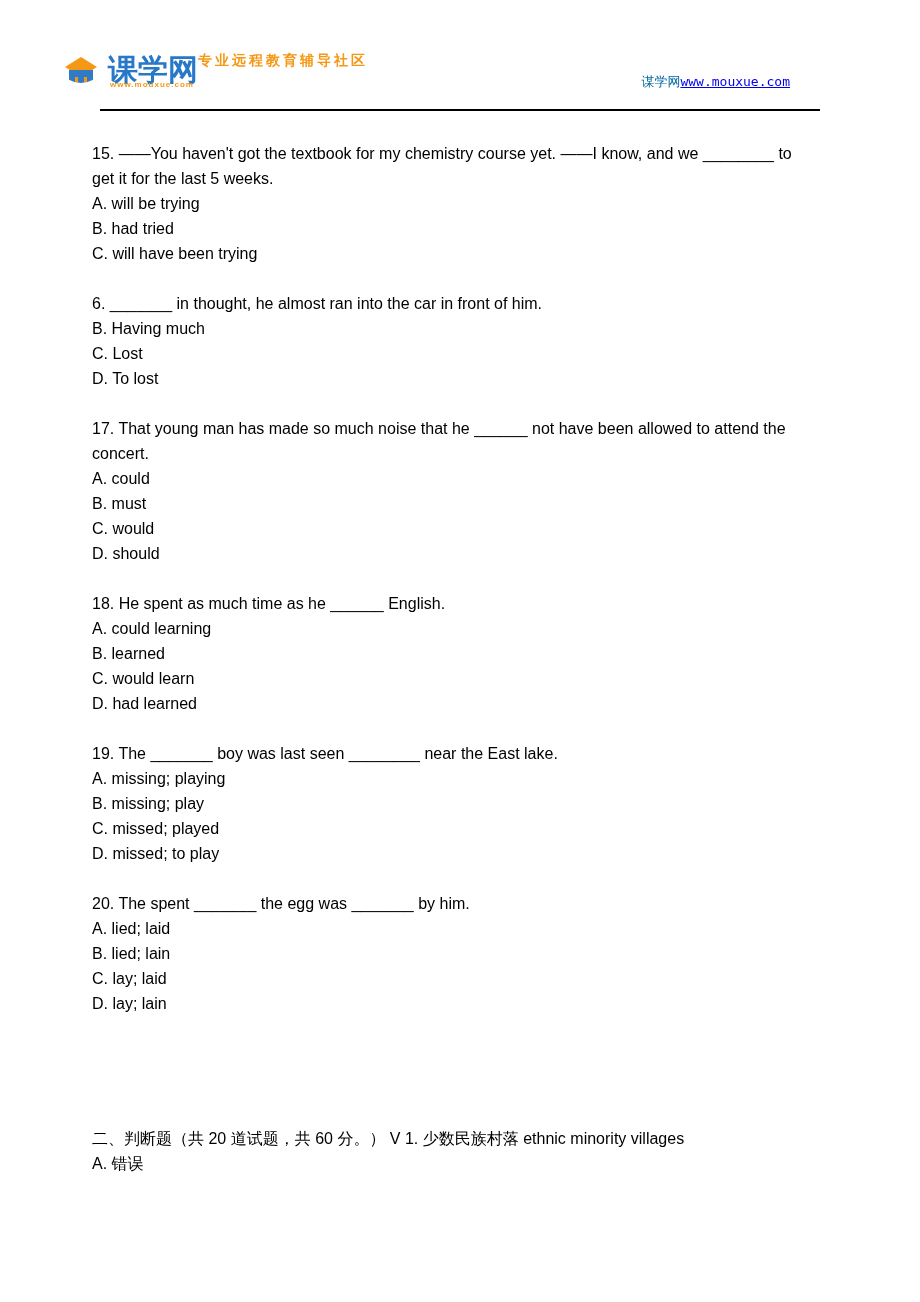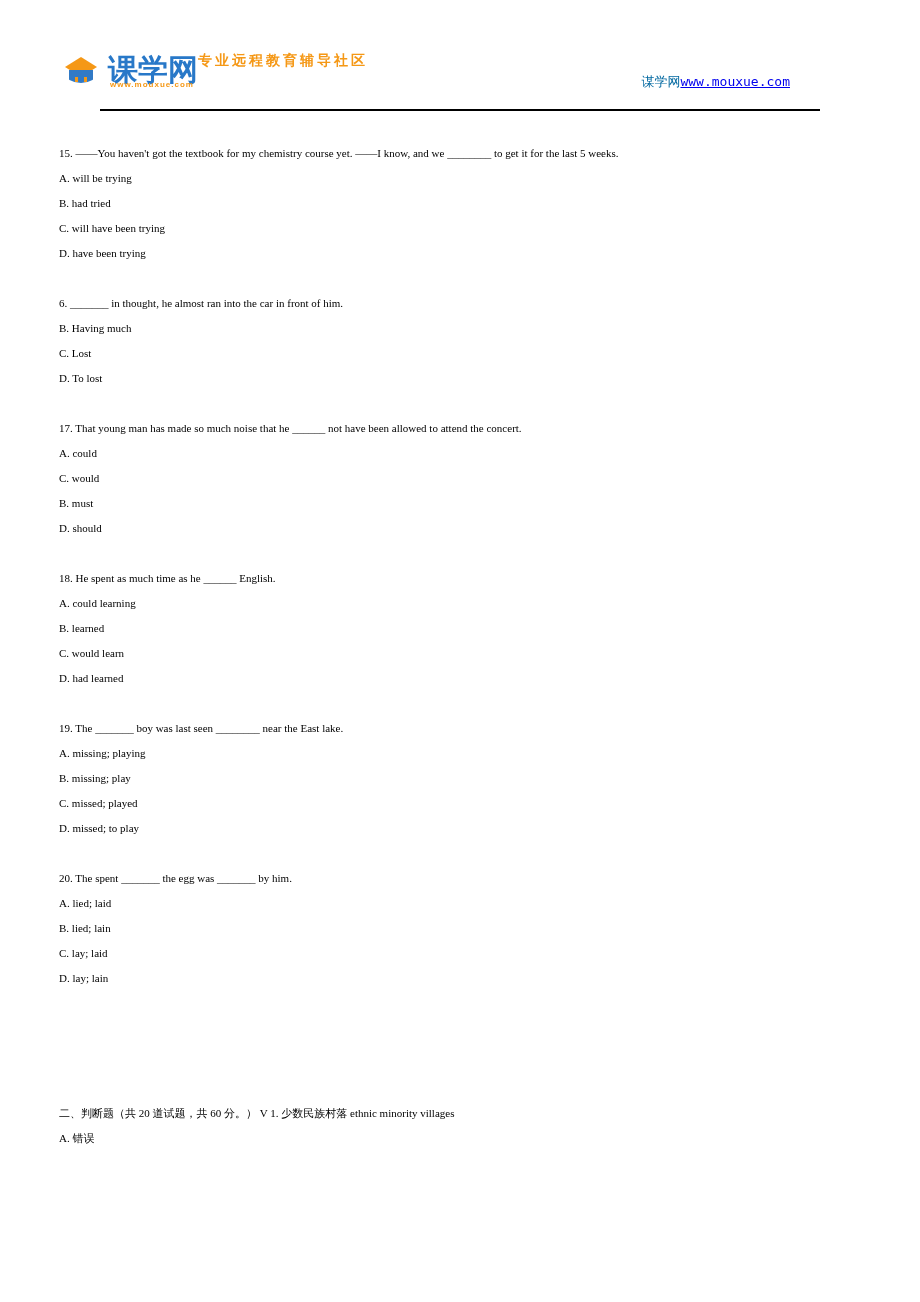--- a/index.html
+++ b/index.html
@@ -69,24 +69,24 @@
       text-decoration: underline;
     }
     .header-link span {
       color: #0369a1;
     }
     .divider {
       margin: 10px 100px 0 100px;
       border-top: 2px solid #000;
     }
     .content {
-      padding: 30px 110px 40px 59px;
-      font-size: 11px;
+      padding: 30px 110px 40px 92px;
+      font-size: 16px;
       line-height: 25px;
-      font-family: Liberation Serif, serif;
+      font-family: Liberation Sans, sans-serif;
     }
     .question {
       margin-bottom: 25px;
     }
     .question-text {
       margin-bottom: 0;
     }
     .option {
       display: block;
     }
@@ -122,35 +122,34 @@
 
 <div class="divider"></div>
 
 <div class="content">
 
   <div class="question">
     <div class="question-text"><span>15.</span> <span> ——You haven't got the textbook for my chemistry course yet. ——I know, and we ________ to get it for the last 5 weeks.</span></div>
     <span class="option">A. will be trying</span>
     <span class="option">B. had tried</span>
     <span class="option">C. will have been trying</span>
-    <span class="option">D. have been trying</span>
   </div>
 
   <div class="question">
     <div class="question-text"><span>6.</span> <span> _______ in thought, he almost ran into the car in front of him.</span></div>
     <span class="option">B. Having much</span>
     <span class="option">C. Lost</span>
     <span class="option">D. To lost</span>
   </div>
 
   <div class="question">
     <div class="question-text"><span>17.</span> <span> That young man has made so much noise that he ______ not have been allowed to attend the concert.</span></div>
     <span class="option">A. could</span>
+    <span class="option">B. must</span>
     <span class="option">C. would</span>
-    <span class="option">B. must</span>
     <span class="option">D. should</span>
   </div>
 
   <div class="question">
     <div class="question-text"><span>18.</span> <span> He spent as much time as he ______ English.</span></div>
     <span class="option">A. could learning</span>
     <span class="option">B. learned</span>
     <span class="option">C. would learn</span>
     <span class="option">D. had learned</span>
   </div>

